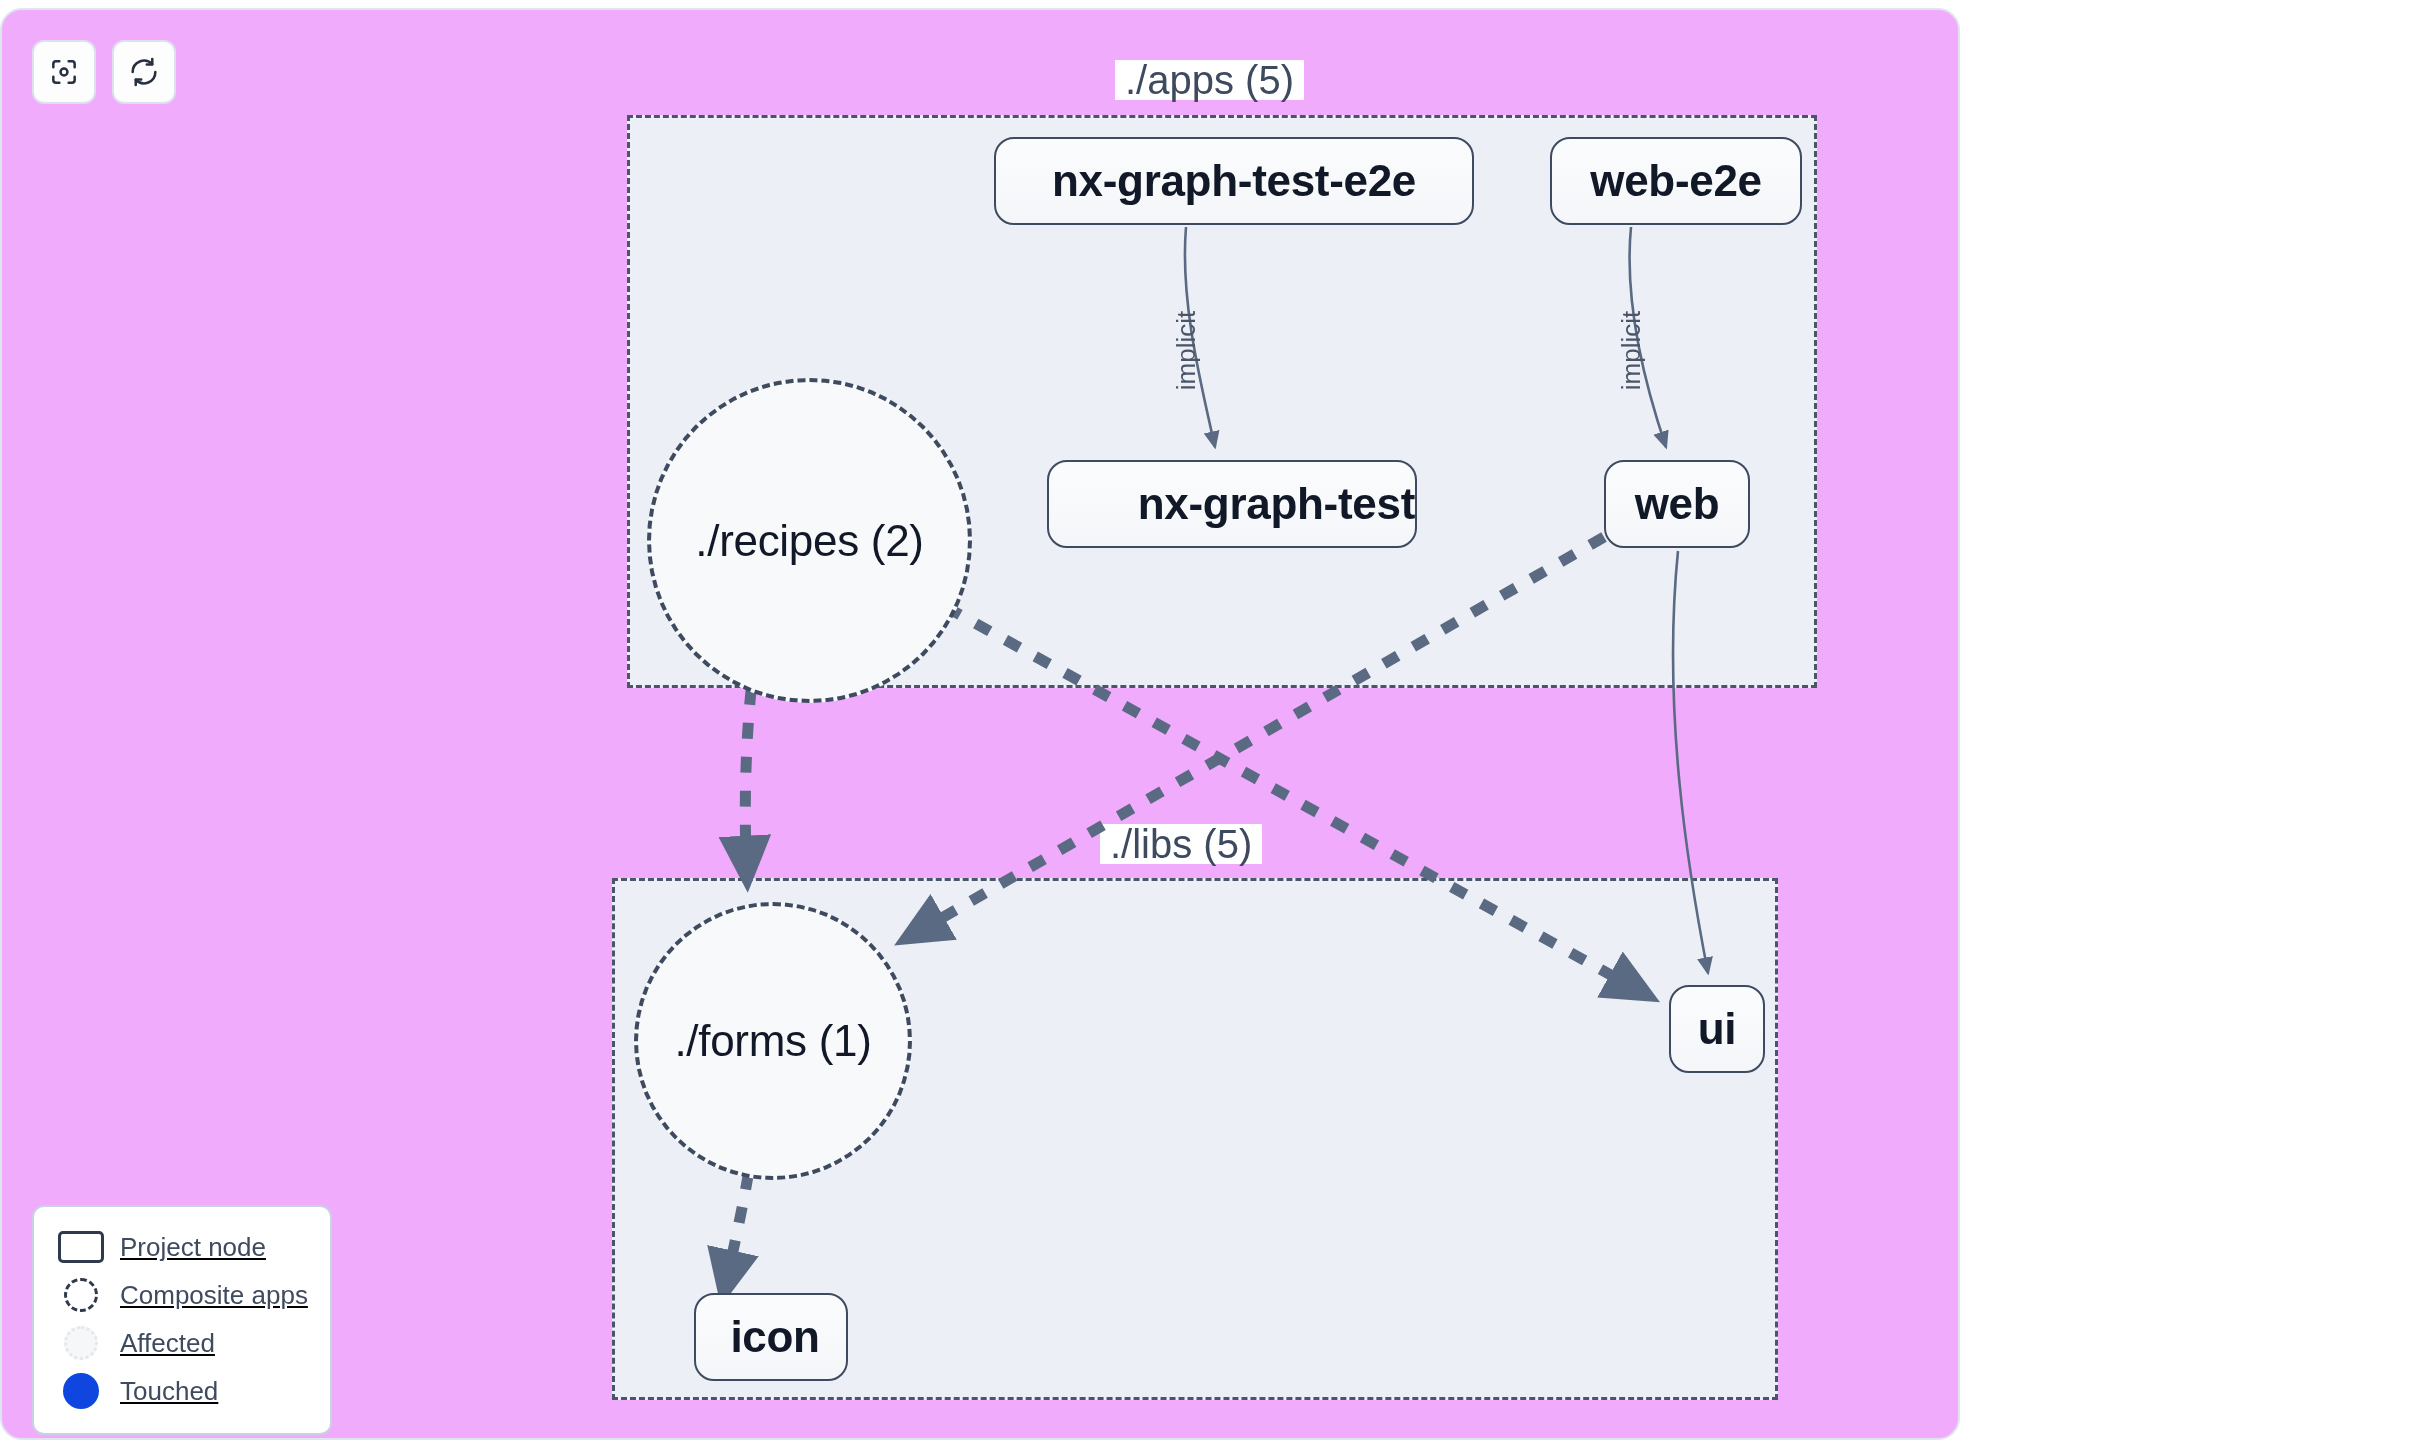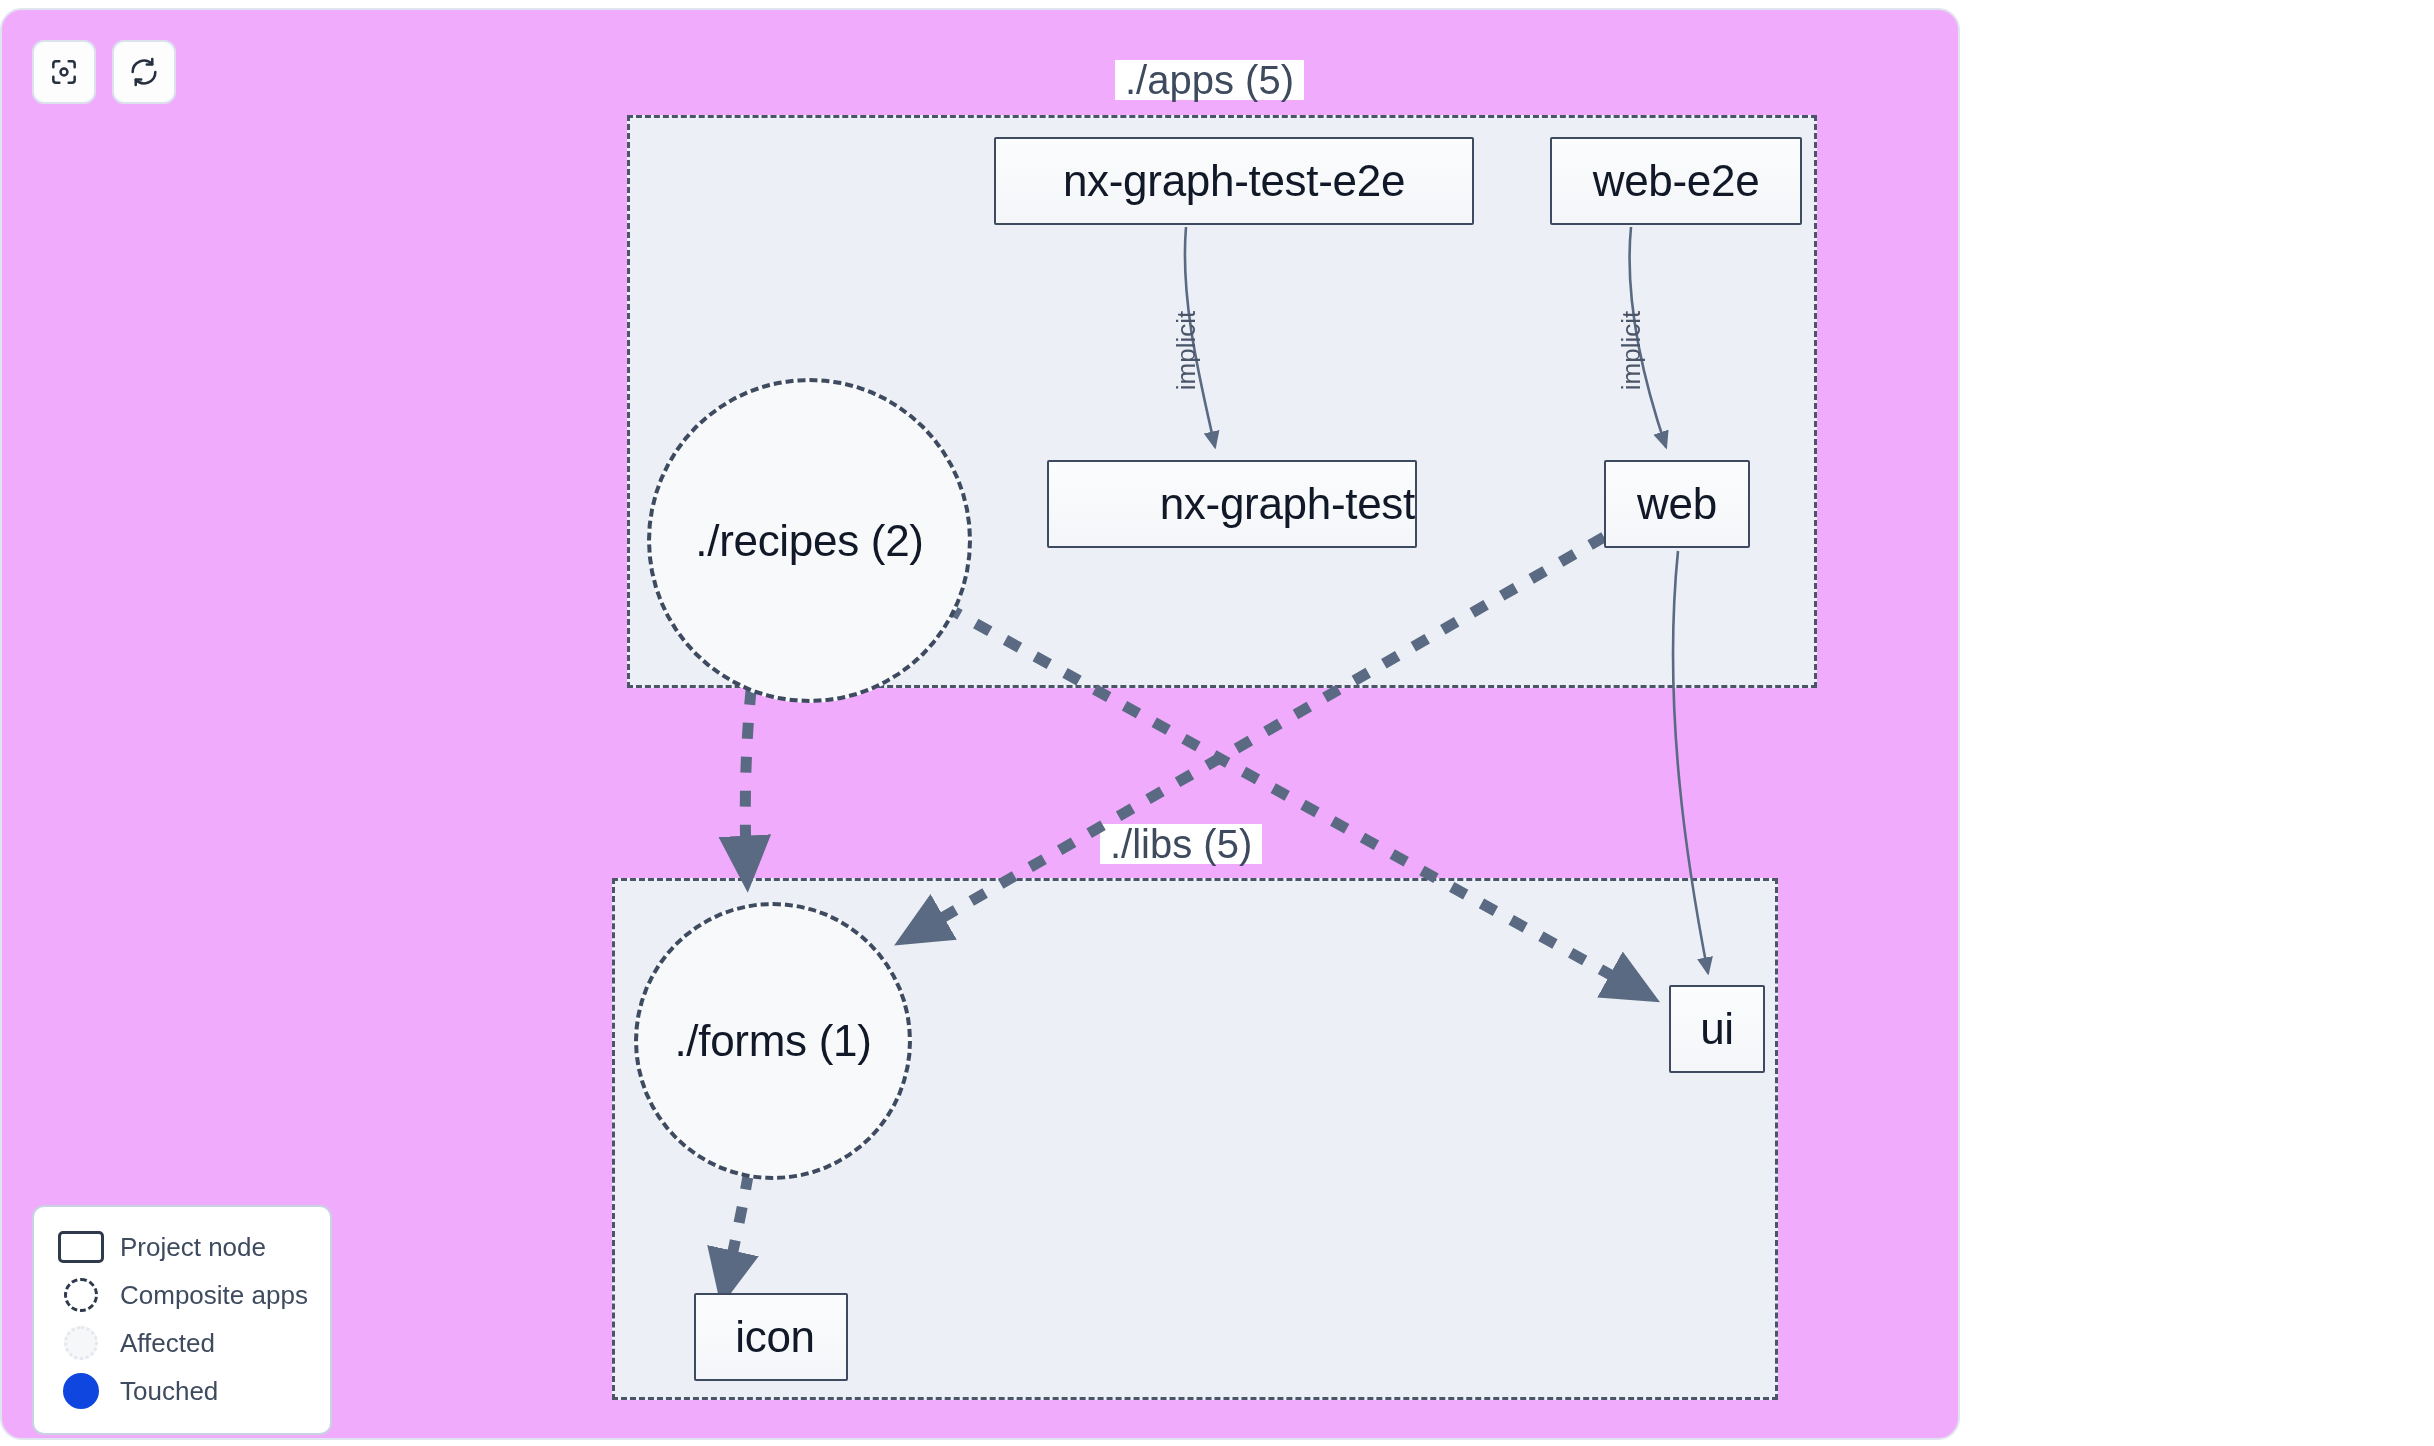--- a/index.html
+++ b/index.html
@@ -78,27 +78,28 @@
     padding: 0 10px;
     white-space: nowrap;
     line-height: 1;
   }
 
   
   .project-node {
     position: absolute;
     background: linear-gradient(180deg, #fbfcfd 0%, #f4f6f9 100%);
     border: 2px solid #3d4a5f;
-    border-radius: 2px;
+    border-radius: 20px;
     display: flex;
     align-items: center;
     justify-content: center;
     box-sizing: border-box;
     cursor: pointer;
     z-index: 20;
+    font-weight: bold;
   }
   .project-node span {
     font-size: 44px;
     color: #111827;
     white-space: nowrap;
     letter-spacing: -0.3px;
   }
 
   
   .composite-node {
@@ -136,20 +137,21 @@
     position: absolute;
     left: 30px;
     top: 1195px;
     width: 300px;
     border: 2px solid #c9d2e2;
     border-radius: 12px;
     background: #ffffff;
     padding: 16px 18px 18px 18px;
     box-sizing: border-box;
     z-index: 40;
+    text-decoration: underline;
   }
   .legend-row {
     display: flex;
     align-items: center;
     height: 48px;
   }
   .legend-swatch {
     width: 58px;
     min-width: 58px;
     display: flex;

